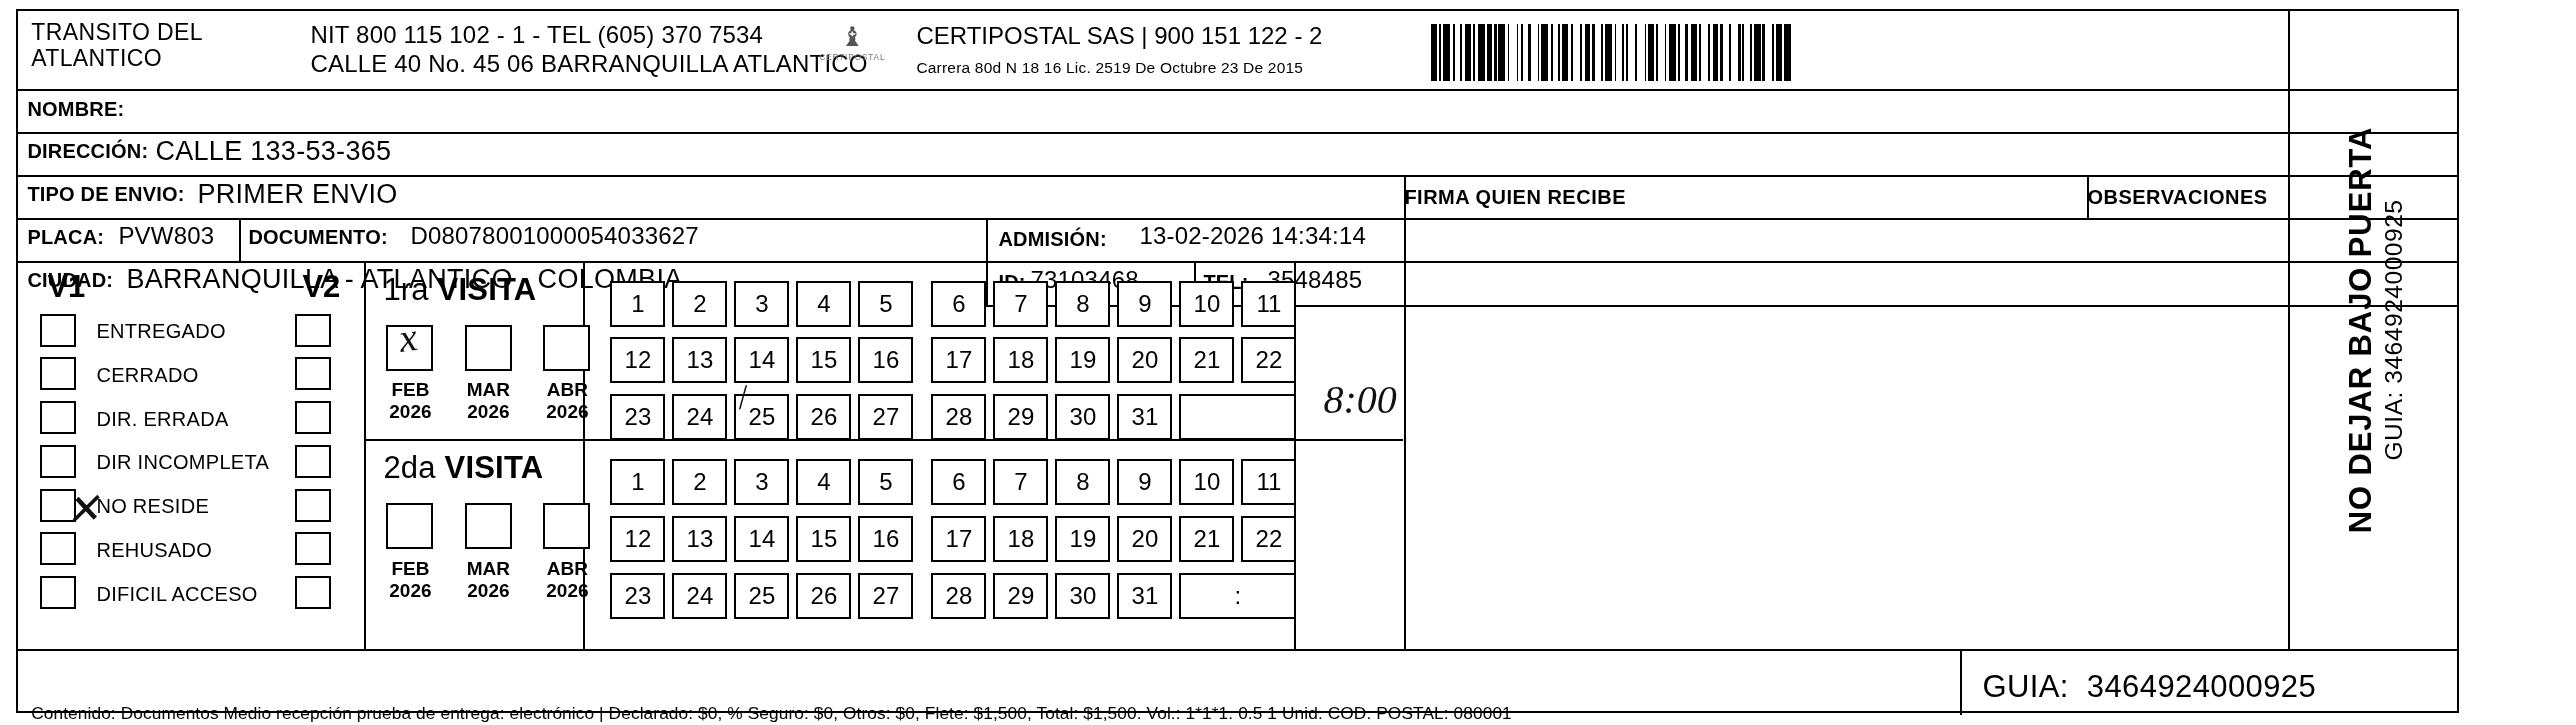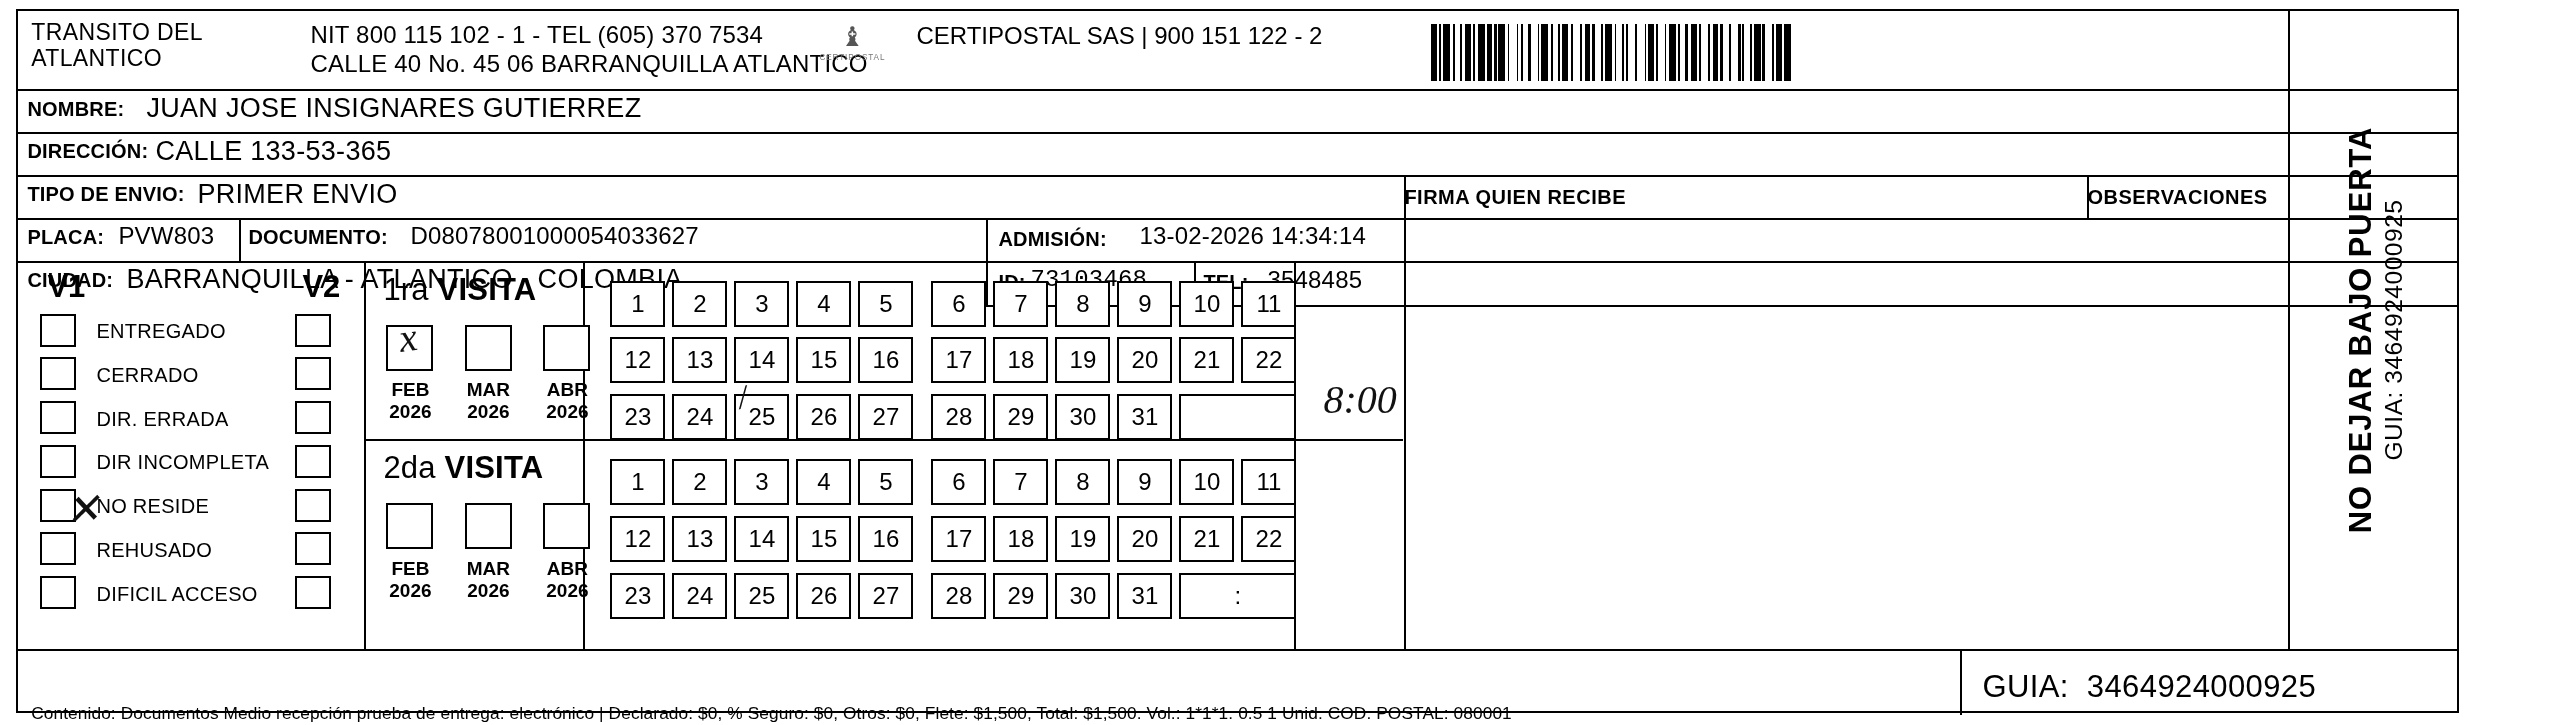--- a/index.html
+++ b/index.html
@@ -254,20 +254,21 @@
       <div class="hdr-nit">
         <div>NIT 800 115 102 - 1 - TEL (605) 370 7534</div>
         <div>CALLE 40 No. 45 06 BARRANQUILLA ATLANTICO</div>
       </div>
       <div class="logo-wrap">
         <div class="logo-mark">♝</div>
         <div class="logo-text">CERTIPOSTAL</div>
       </div>
       <div class="hdr-certi">
         <div>CERTIPOSTAL SAS | 900 151 122 - 2</div>
+        <div class="sub">Carrera 80d N 18 16  Lic. 2519 De Octubre 23 De 2015</div>
       </div>
       <div class="barcode" id="barcode">
           <i style="width:5.5px"></i>
           <i style="width:1.8px;background:transparent"></i>
           <i style="width:2.7px"></i>
           <i style="width:1.8px;background:transparent"></i>
           <i style="width:7.3px"></i>
           <i style="width:2.7px;background:transparent"></i>
           <i style="width:1.8px"></i>
           <i style="width:5.5px;background:transparent"></i>
@@ -367,21 +368,20 @@
         </div>
     </div>
 
     <div class="hline" style="top:78px;"></div>
     <div class="hline" style="top:121px;"></div>
     <div class="hline" style="top:164px;"></div>
     <div class="hline" style="top:207px;"></div>
     <div class="hline" style="top:250px;"></div>
 
     <div class="row-label" style="left:9px; top:87px;">NOMBRE:</div>
-    <div class="row-value" style="left:128px; top:82px;">JUAN JOSE INSIGNARES GUTIERREZ</div>
 
     <div class="row-label" style="left:9px; top:129px;">DIRECCIÓN:</div>
     <div class="row-value" style="left:137px; top:125px;">CALLE 133-53-365</div>
 
     <div class="row-label" style="left:9px; top:172px;">TIPO DE ENVIO:</div>
     <div class="row-value" style="left:179px; top:168px;">PRIMER ENVIO</div>
 
     <div class="row-label" style="left:9px; top:215px;">PLACA:</div>
     <div class="row-value-sm" style="left:100px; top:211px;">PVW803</div>
     <div class="vline" style="left:221px; top:207px; height:43px;"></div>
@@ -390,21 +390,21 @@
 
     <div class="row-label" style="left:9px; top:258px;">CIUDAD:</div>
     <div class="row-value" style="left:108px; top:253px;">BARRANQUILLA - ATLANTICO - COLOMBIA</div>
 
     <div class="vline" style="left:968px; top:207px; height:87px;"></div>
     <div class="hline" style="top:250px; left:968px; width:calc(100% - 968px);"></div>
     <div class="row-label" style="left:980px; top:217px;">ADMISIÓN:</div>
     <div class="row-value-sm" style="left:1121px; top:211px;">13-02-2026 14:34:14</div>
 
     <div class="row-label" style="left:980px; top:260px;">ID:</div>
-    <div class="row-value-sm" style="left:1012px; top:255px;font-family:Liberation Mono, monospace;">73103468</div>
+    <div class="row-value-sm" style="left:1012px; top:255px;">73103468</div>
     <div class="vline" style="left:1176px; top:250px; height:44px;"></div>
     <div class="row-label" style="left:1185px; top:260px;">TEL:</div>
     <div class="row-value-sm" style="left:1249px; top:255px;">3548485</div>
 
     <div class="hline" style="top:294px; left:968px; width:calc(100% - 968px);"></div>
 
     <div class="vline" style="left:1386px; top:164px; height:474px;"></div>
     <div class="hline" style="top:164px; left:1386px; width:calc(100% - 1386px);"></div>
     <div class="hline" style="top:207px; left:1386px; width:calc(100% - 1386px);"></div>
     <div class="vline" style="left:2069px; top:164px; height:43px;"></div>

